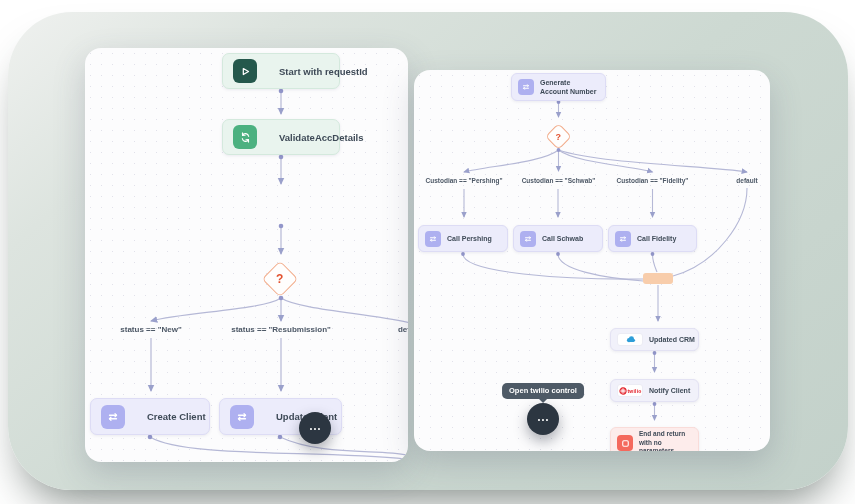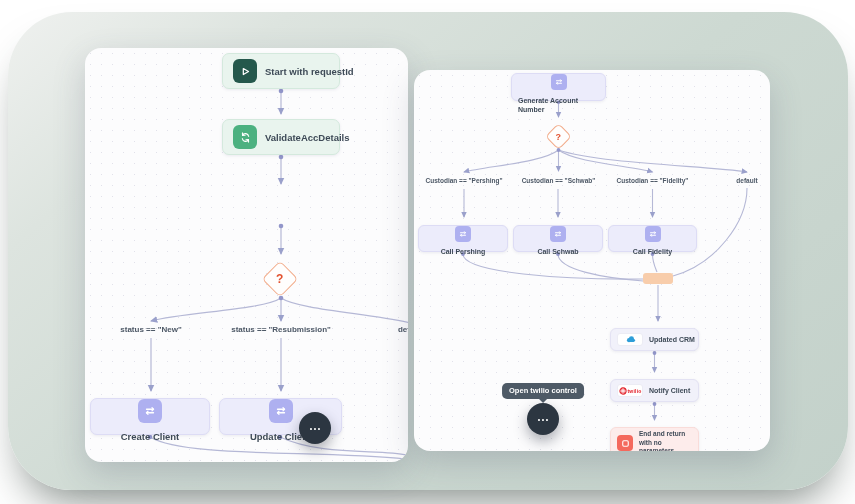--- a/index.html
+++ b/index.html
@@ -25,25 +25,25 @@
   svg.connectors { position:absolute; left:0; top:0; width:100%; height:100%; pointer-events:none; }
 
   .node {
     position:absolute; display:flex; align-items:center; border-radius:8px;
     box-shadow:0 1px 3px rgba(80,80,120,.10);
   }
   .node .txt { font-weight:600; color:#3e4a57; white-space:nowrap; }
   .node .txt.wrap { white-space:normal; line-height:1.3; }
 
   .n-green  { background:#e9f4ee; border:1px solid #d4e9dd; }
-  .n-purple { background:#ececfb; border:1px solid #dddcf5;flex-direction:column; }
+  .n-purple { background:#ececfb; border:1px solid #dddcf5; }
   .n-soft   { background:#f1f1fa; border:1px solid #e3e2f3; }
   .n-red    { background:#fdeceb; border:1px solid #f9dcd9; }
 
-  .node-lg { gap:8px; padding:0 10px; font-size:9.5px;border-radius:7px; }
+  .node-lg { gap:22px; padding:0 10px; font-size:9.5px;border-radius:7px; }
   .node-sm { gap:6px;  padding:0 6px;  font-size:7px; border-radius:6px; }
 
   .icon24 { width:24px; height:24px; border-radius:6px; display:flex; align-items:center; justify-content:center; flex:none; }
   .icon16 { width:16px; height:16px; border-radius:4px; display:flex; align-items:center; justify-content:center; flex:none; }
   .iconwide { width:26px; height:13px; border-radius:3px; display:flex; align-items:center; justify-content:center; gap:1px; flex:none; }
   .bg-startgreen { background:#25584c; }
   .bg-midgreen   { background:#4cb180; }
   .bg-teal       { background:#0c7a72; }
   .bg-purple     { background:#aeb0f0; }
   .bg-white      { background:#ffffff; border:1px solid #ececf4; }

